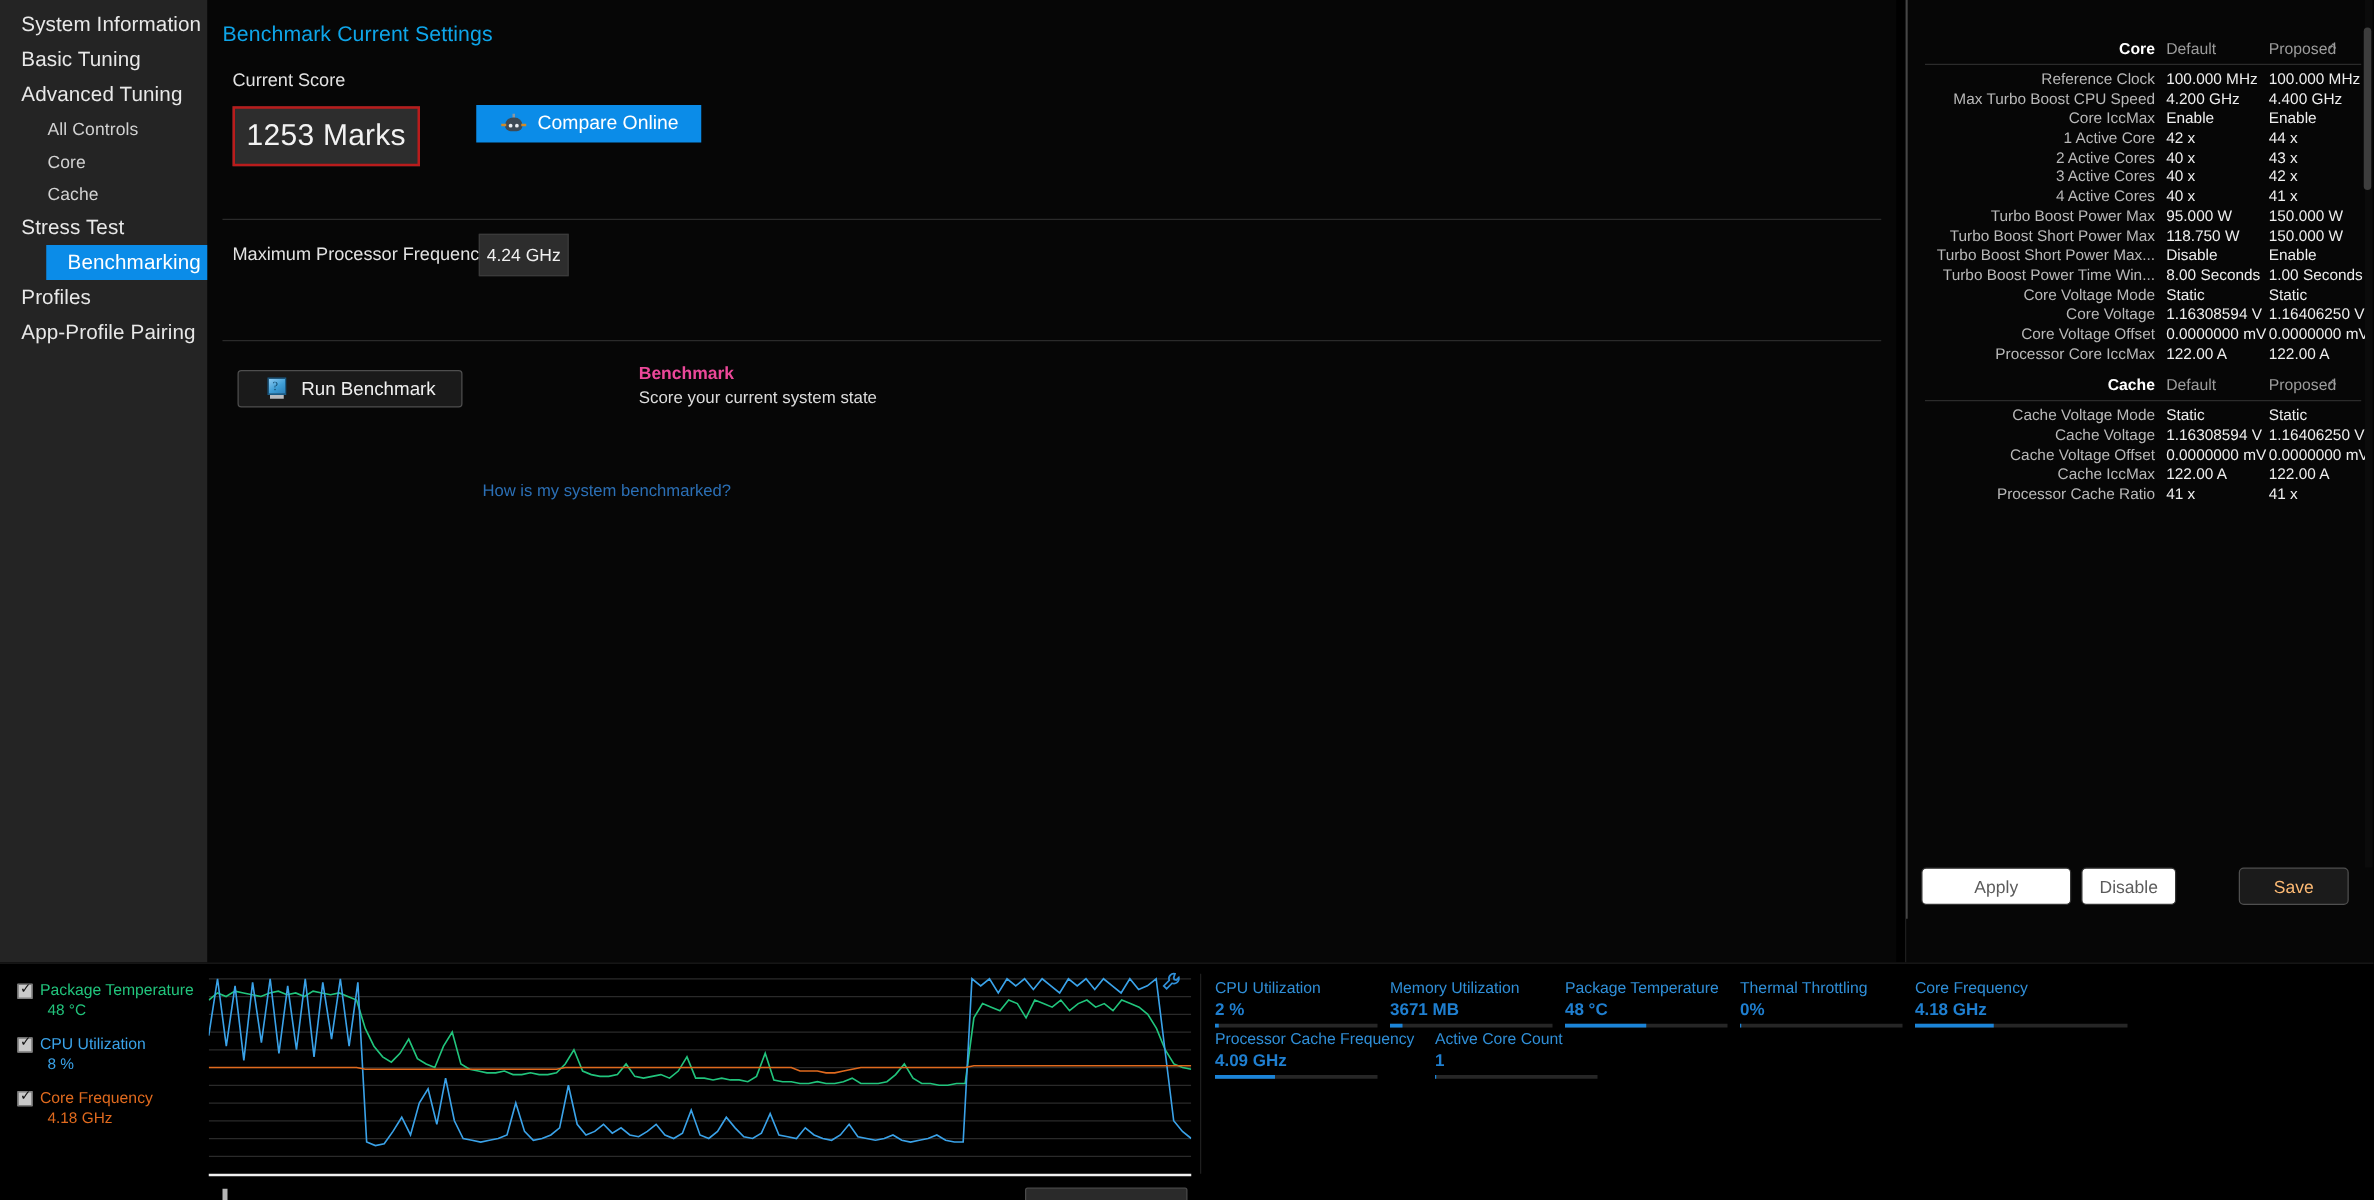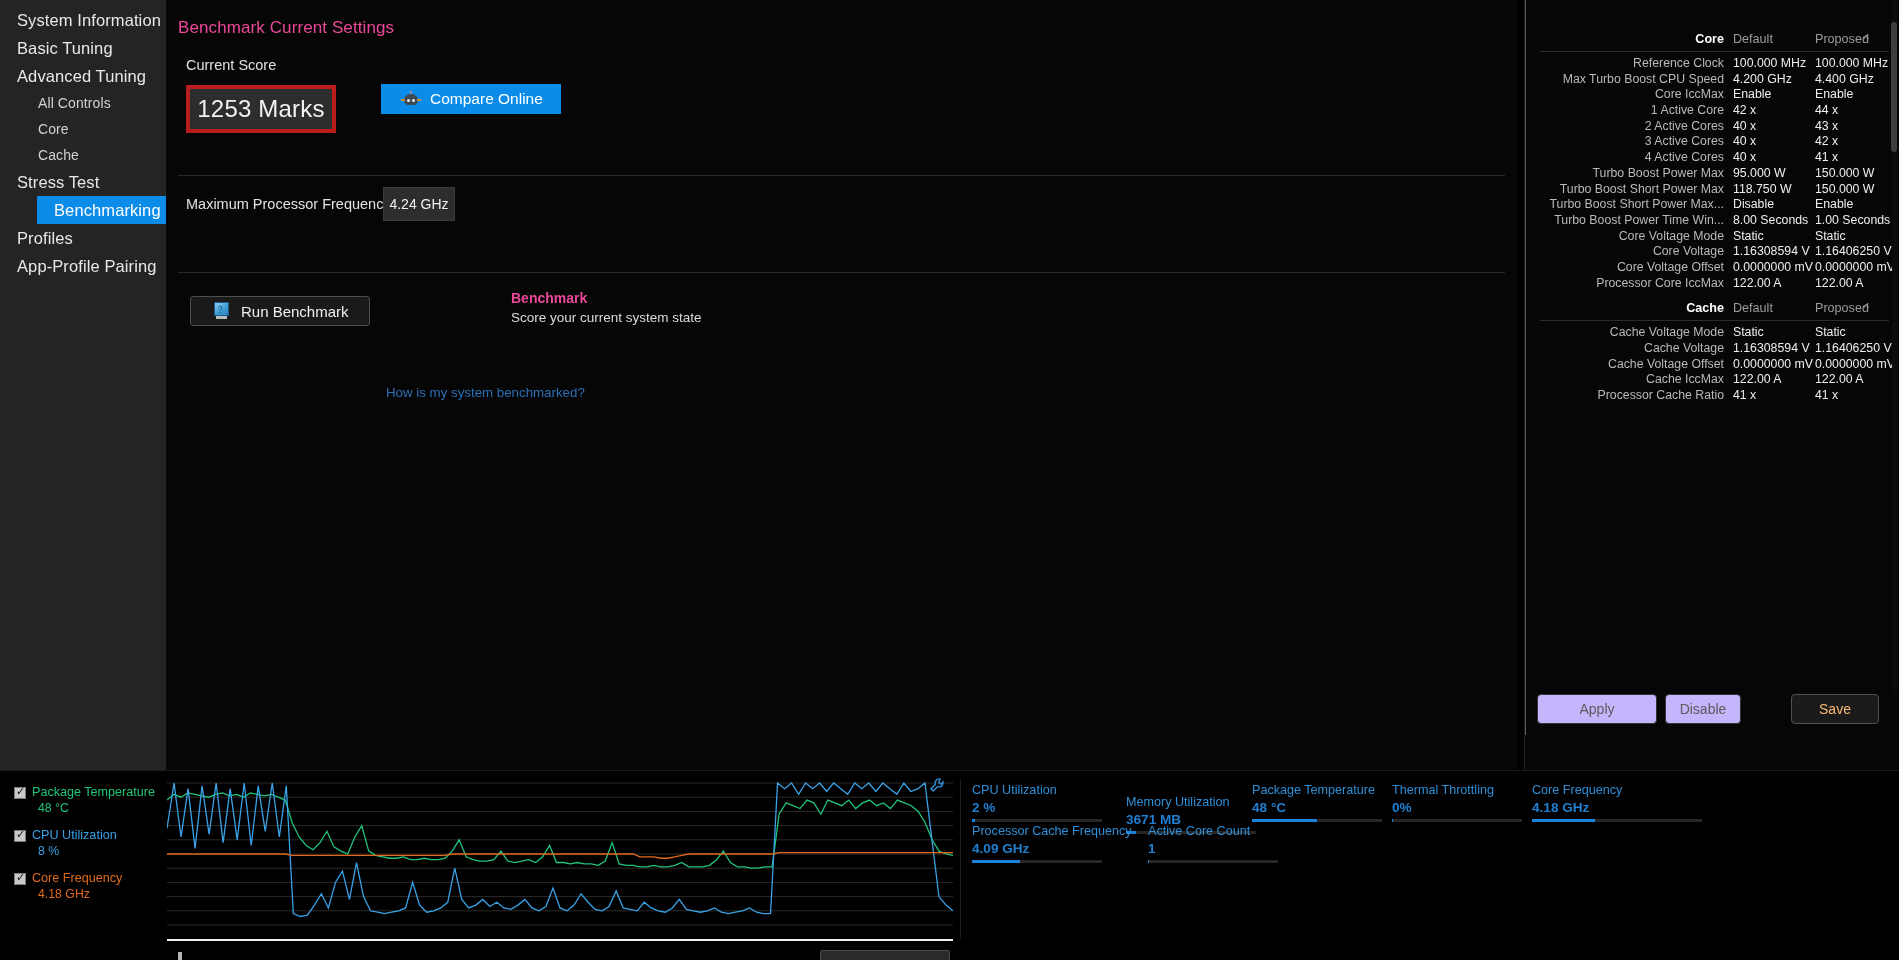--- a/index.html
+++ b/index.html
@@ -25,30 +25,30 @@
   .nav-item.selected { background: #0b8ce8; color: #ffffff; margin-left: 37px; }
   .nav-spacer-top { height: 6px; }
 
   
   .main {
     position: absolute; left: 166px; top: 0; width: 1351px; height: 770px;
     background: #060606;
   }
   .panel-title {
     position: absolute; left: 12px; top: 18px;
-    font-size: 17px; color: #ec4899; letter-spacing: .1px;
+    font-size: 17px; color: #0ea5e9; letter-spacing: .1px;
   }
   .lbl-current-score {
     position: absolute; left: 20px; top: 57px;
     font-size: 14.5px; color: #e2e2e2;
   }
   .score-box {
     position: absolute; left: 20px; top: 85px;
     width: 150px; height: 48px;
-    background: #2d2d2d; border: 4px solid #b91c1c;
+    background: #2d2d2d; border: 2px solid #b91c1c;
     display: flex; align-items: center; justify-content: center;
     font-size: 24px; color: #f2f2f2; letter-spacing: .2px;
   }
   .compare-btn {
     position: absolute; left: 215px; top: 84px;
     width: 180px; height: 30px; background: #0b8ce8;
     border: none; display: flex; align-items: center; gap: 9px;
     padding-left: 20px; cursor: pointer;
   }
   .compare-btn .lbl { font-size: 15.5px; color: #fff; font-family: "Liberation Sans", sans-serif; }
@@ -120,21 +120,21 @@
   .setrow .k { position: absolute; right: 175px; font-size: 12.3px; color: #b9b9b9; white-space: nowrap; }
   .setrow .d { position: absolute; left: 208px; font-size: 12.3px; color: #efefef; white-space: nowrap; }
   .setrow .p { position: absolute; left: 290px; font-size: 12.3px; color: #efefef; white-space: nowrap; }
   .core-block { padding-top: 28px; }
   .cache-block { padding-top: 6px; }
 
   .btnbar { position: absolute; left: 0; top: 694px; width: 375px; height: 40px; }
   .pbtn {
     position: absolute; height: 30px; border-radius: 4px;
     display: flex; align-items: center; justify-content: center;
-    font-size: 14px; border: 1px solid #3b3b3b; background: #c4b5fd;
+    font-size: 14px; border: 1px solid #3b3b3b; background: #ffffff;
   }
   .pbtn.disabled { color: #5c5c5c; border-color: #333; }
   .pbtn.enabled { color: #fdba74; border-color: #4f4f4f; background: #1b1b1b; cursor: pointer; }
   .scroll-track { position: absolute; right: 1px; top: 0; width: 6px; height: 694px; background: #0b0b0b; }
   .scroll-thumb { position: absolute; right: 1px; top: 22px; width: 6px; height: 130px; background: #3d3d3d; border-radius: 3px; }
   .panel-left-rule { position:absolute; left:0; top:0; width:1px; height:735px; background:#5a5a5a; }
 
   
   .monitor {
     position: absolute; left: 0; top: 770px; width: 1899px; height: 190px;
@@ -422,21 +422,21 @@
     <div class="vdiv"></div>
 
     <div class="readouts" id="readouts">
         <div class="ro" style="left: 0px; top: 0px; width: 130px;">
           <div class="t">CPU Utilization</div>
           <div class="v">2 %</div>
           <div class="bar">
             <span style="width: 2%;"></span>
           </div>
         </div>
-        <div class="ro" style="left: 154px; top: 0px; width: 130px; margin-top: 12px;">
+        <div class="ro" style="left: 140px; top: 0px; width: 130px;">
           <div class="t">Memory Utilization</div>
           <div class="v">3671  MB</div>
           <div class="bar">
             <span style="width: 8%;"></span>
           </div>
         </div>
         <div class="ro" style="left: 280px; top: 0px; width: 130px;">
           <div class="t">Package Temperature</div>
           <div class="v">48 °C</div>
           <div class="bar">

